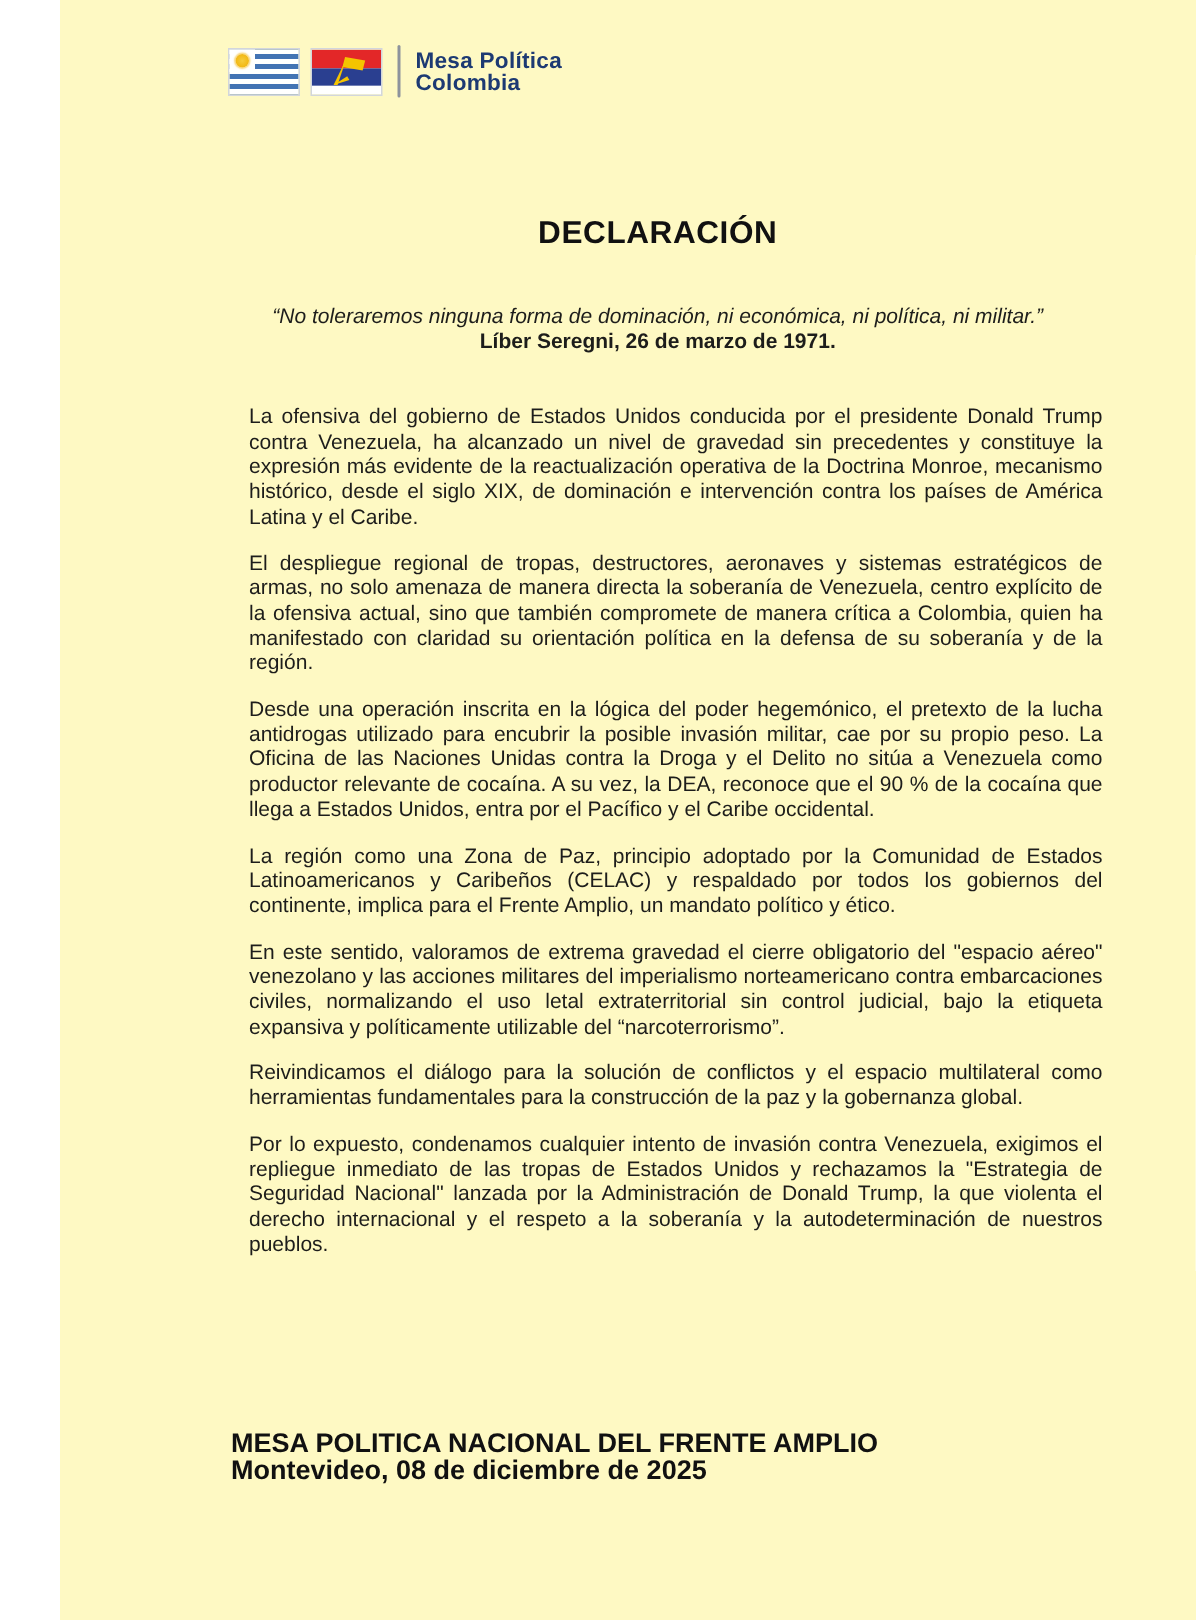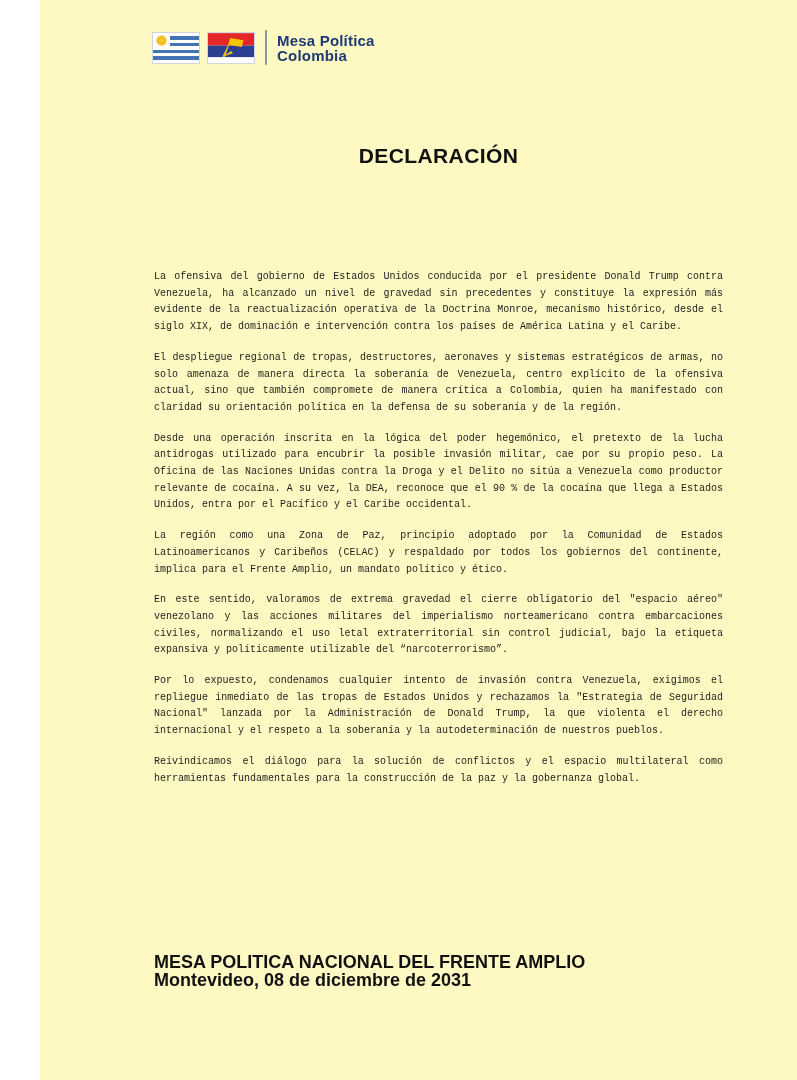--- a/index.html
+++ b/index.html
@@ -102,27 +102,26 @@
     line-height: 17px;
   }
   .quote p { margin: 0; }
   .quote-text { font-style: italic; }
   .quote-attribution { font-weight: 700; }
 
   
   .body {
     position: absolute;
     top: 269px;
-    left: 114px;
+    left: 126px;
     width: 569px;
-    font-size: 10px;
+    font-size: 14px;
     line-height: 16.7px;
     text-align: justify;
     text-justify: inter-word;
-    font-family: Liberation Mono, monospace;
   }
   .body p { margin: 0 0 14px 0; }
 
   
   .footer {
     position: absolute;
     top: 954px;
     left: 114px;
     width: 569px;
     text-align: left;
@@ -155,29 +154,33 @@
     </span>
     <span class="logo-divider"></span>
     <span class="wordmark">
       <span>Mesa Política</span>
       <span>Colombia</span>
     </span>
   </header>
 
   <h1 class="title">DECLARACIÓN</h1>
 
+  <div class="quote">
+    <p class="quote-text">“No toleraremos ninguna forma de dominación, ni económica, ni política, ni militar.”</p>
+    <p class="quote-attribution">Líber Seregni, 26 de marzo de 1971.</p>
+  </div>
 
   <main class="body">
     <p>La ofensiva del gobierno de Estados Unidos conducida por el presidente Donald Trump contra Venezuela, ha alcanzado un nivel de gravedad sin precedentes y constituye la expresión más evidente de la reactualización operativa de la Doctrina Monroe, mecanismo histórico, desde el siglo XIX, de dominación e intervención contra los países de América Latina y el Caribe.</p>
     <p>El despliegue regional de tropas, destructores, aeronaves y sistemas estratégicos de armas, no solo amenaza de manera directa la soberanía de Venezuela, centro explícito de la ofensiva actual, sino que también compromete de manera crítica a Colombia, quien ha manifestado con claridad su orientación política en la defensa de su soberanía y de la región.</p>
     <p>Desde una operación inscrita en la lógica del poder hegemónico, el pretexto de la lucha antidrogas utilizado para encubrir la posible invasión militar, cae por su propio peso. La Oficina de las Naciones Unidas contra la Droga y el Delito no sitúa a Venezuela como productor relevante de cocaína.  A su vez, la DEA, reconoce que el 90 % de la cocaína que llega a Estados Unidos, entra por el Pacífico y el Caribe occidental.</p>
     <p>La región como una Zona de Paz, principio adoptado por la Comunidad de Estados Latinoamericanos y Caribeños (CELAC) y respaldado por todos los gobiernos del continente, implica para el Frente Amplio, un mandato político y ético.</p>
     <p>En este sentido, valoramos de extrema gravedad el cierre obligatorio del "espacio aéreo" venezolano y las acciones militares del imperialismo norteamericano contra embarcaciones civiles, normalizando el uso letal extraterritorial sin control judicial, bajo la etiqueta expansiva y políticamente utilizable del “narcoterrorismo”.</p>
+    <p>Reivindicamos el diálogo para la solución de conflictos y el espacio multilateral como herramientas fundamentales para la construcción de la paz y la gobernanza global.</p>
     <p>Por lo expuesto, condenamos cualquier intento de invasión contra Venezuela, exigimos el repliegue inmediato de las tropas de Estados Unidos y rechazamos la "Estrategia de Seguridad Nacional" lanzada por la Administración de Donald Trump, la que violenta el derecho internacional y el respeto a la soberanía y la autodeterminación de nuestros pueblos.</p>
-    <p>Reivindicamos el diálogo para la solución de conflictos y el espacio multilateral como herramientas fundamentales para la construcción de la paz y la gobernanza global.</p>
   </main>
 
   <footer class="footer">
     <p>MESA POLITICA NACIONAL DEL FRENTE AMPLIO</p>
-    <p>Montevideo, 08 de diciembre de 2031</p>
+    <p>Montevideo, 08 de diciembre de 2025</p>
   </footer>
 
 </div>
 
 </body></html>

